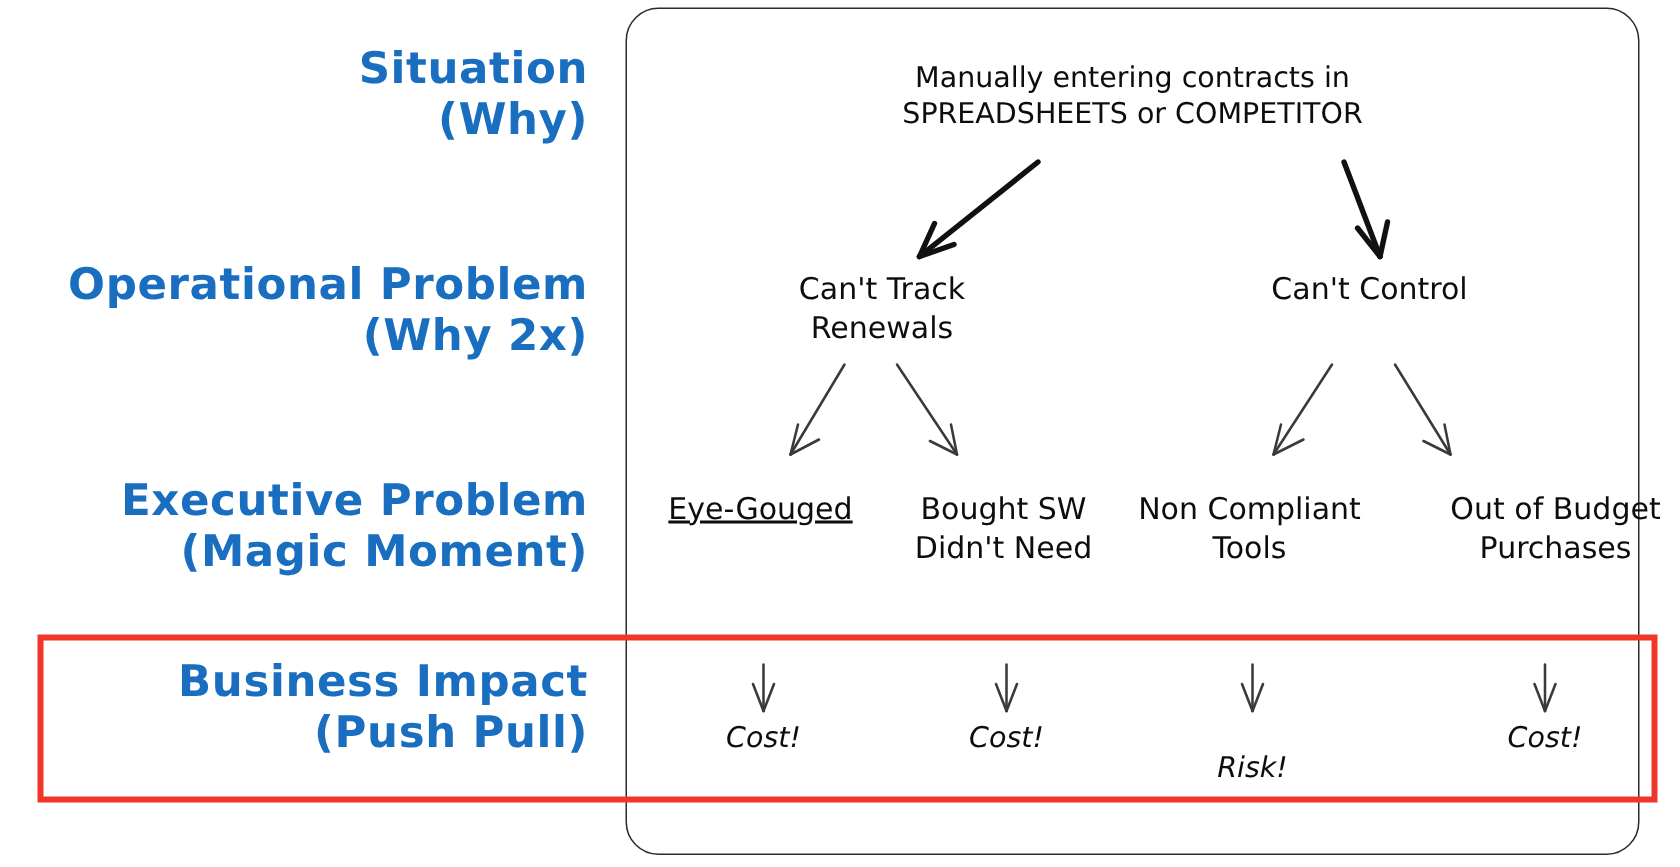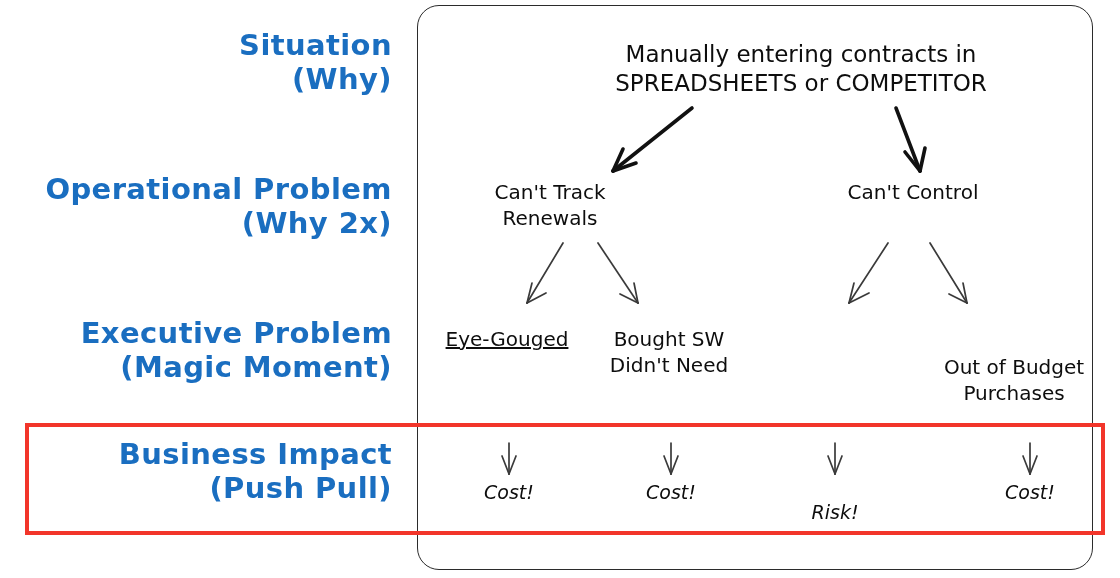--- a/index.html
+++ b/index.html
@@ -75,30 +75,30 @@
     position: absolute;
     text-align: center;
     color: #0d0d0d;
     font-family: "DejaVu Sans", sans-serif;
     font-size: 20px;
     line-height: 1.28;
     white-space: nowrap;
     transform: translateX(-50%);
   }
   .node .ln { display: block; }
-  .node.root { font-size: 23px; margin-left: 46px; }
+  .node.root { font-size: 19px; }
   .node.impact { font-size: 19px; font-style: italic; }
 
   #node-root   { left: 755px; top: 40px; }
-  #node-op-0   { left: 550px; top: 180px; }
+  #node-op-0   { left: 588px; top: 180px; }
   #node-op-1   { left: 913px; top: 180px; }
   #node-ex-0   { left: 507px; top: 327px; text-decoration: underline; }
   #node-ex-1   { left: 669px; top: 327px; }
   #node-ex-2   { left: 833px; top: 327px; }
-  #node-ex-3   { left: 1014px; top: 327px; margin-top: 28px; }
+  #node-ex-3   { left: 1037px; top: 327px; }
   #node-im-0   { left: 509px; top: 480px; }
   #node-im-1   { left: 671px; top: 480px; }
   #node-im-2   { left: 835px; top: 500px; }
   #node-im-3   { left: 1030px; top: 480px; }
 
   
   #arrow-layer {
     position: absolute;
     left: 0;
     top: 0;
@@ -201,20 +201,24 @@
     <span class="ln">Can't Control</span>
   </div>
 
   <div class="node" id="node-ex-0">
     <span class="ln">Eye-Gouged</span>
   </div>
   <div class="node" id="node-ex-1">
     <span class="ln">Bought SW</span>
     <span class="ln">Didn't Need</span>
   </div>
+  <div class="node" id="node-ex-2">
+    <span class="ln">Non Compliant</span>
+    <span class="ln">Tools</span>
+  </div>
   <div class="node" id="node-ex-3">
     <span class="ln">Out of Budget</span>
     <span class="ln">Purchases</span>
   </div>
 
   <div class="node impact" id="node-im-0">Cost!</div>
   <div class="node impact" id="node-im-1">Cost!</div>
   <div class="node impact" id="node-im-2">Risk!</div>
   <div class="node impact" id="node-im-3">Cost!</div>
 

